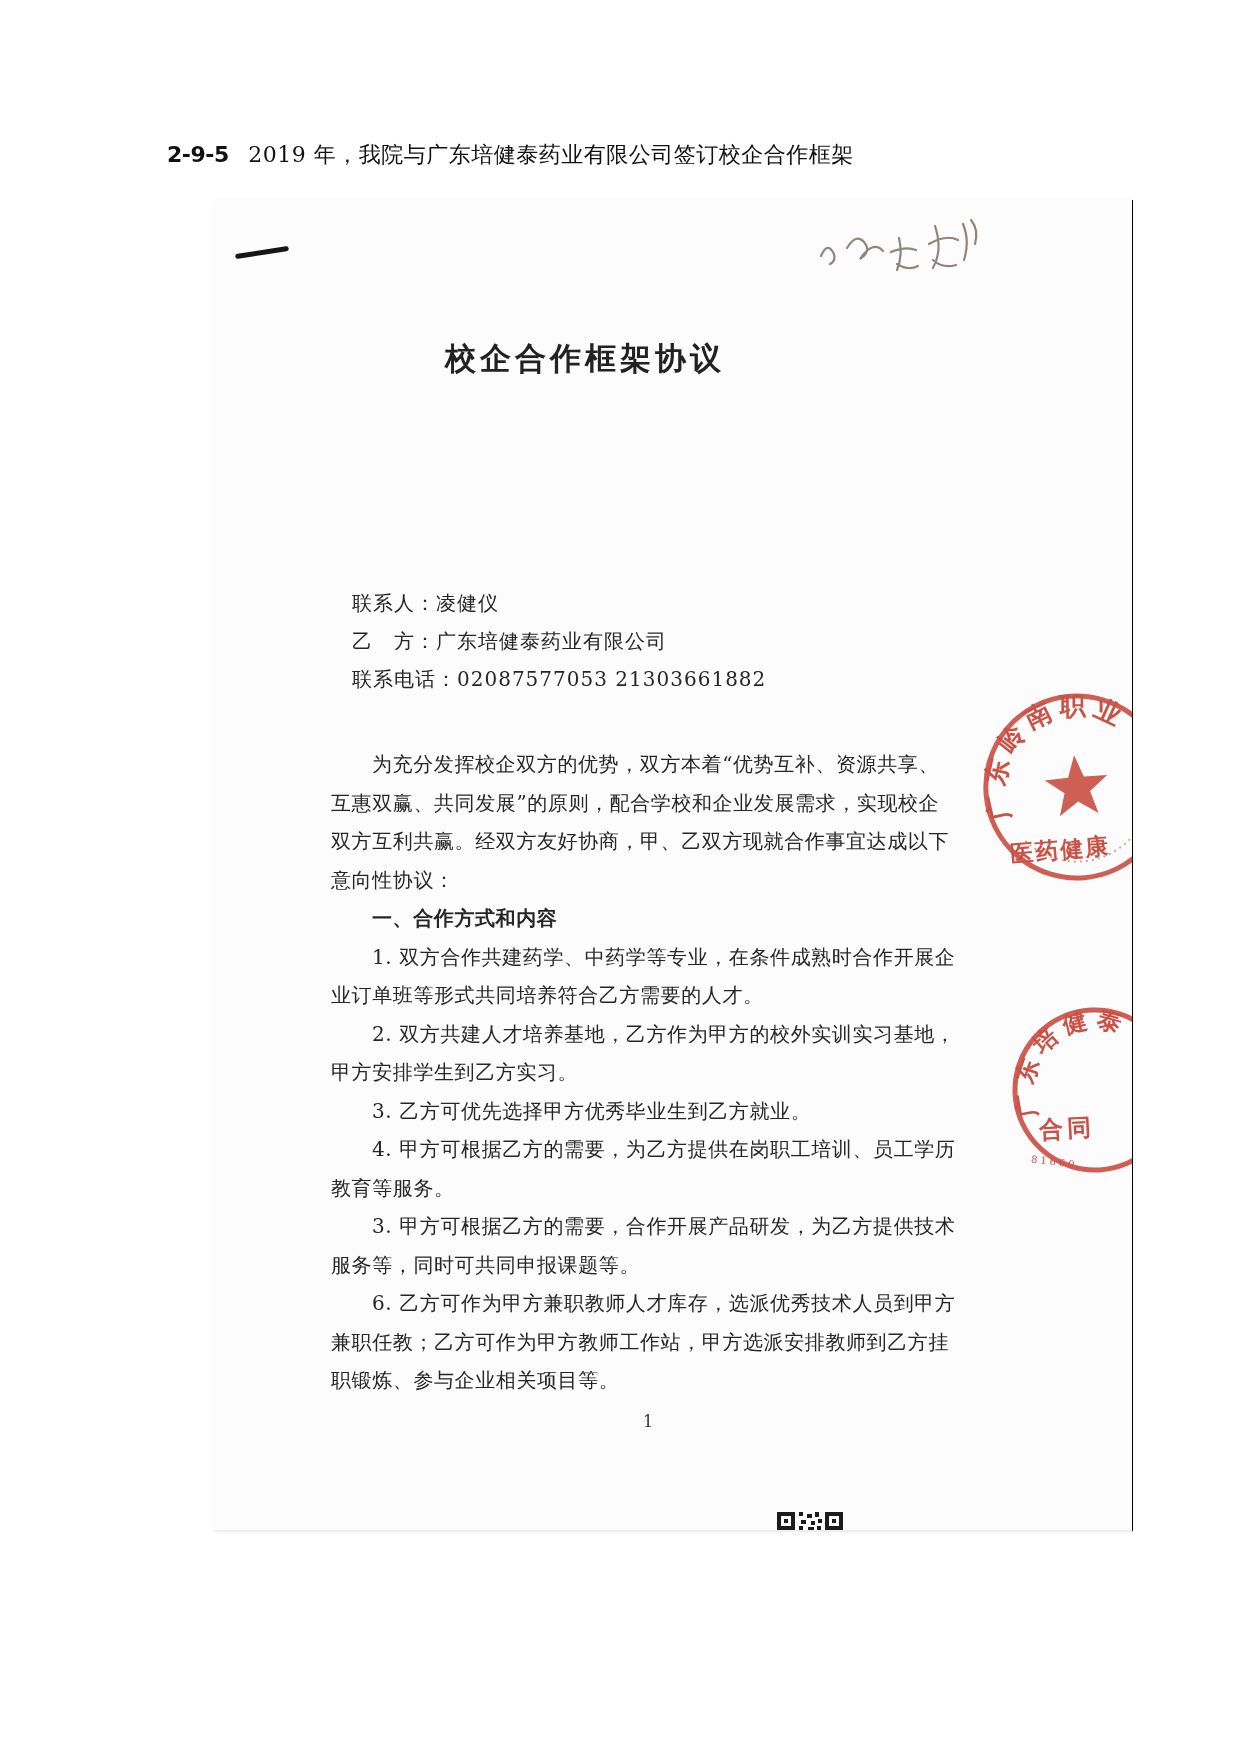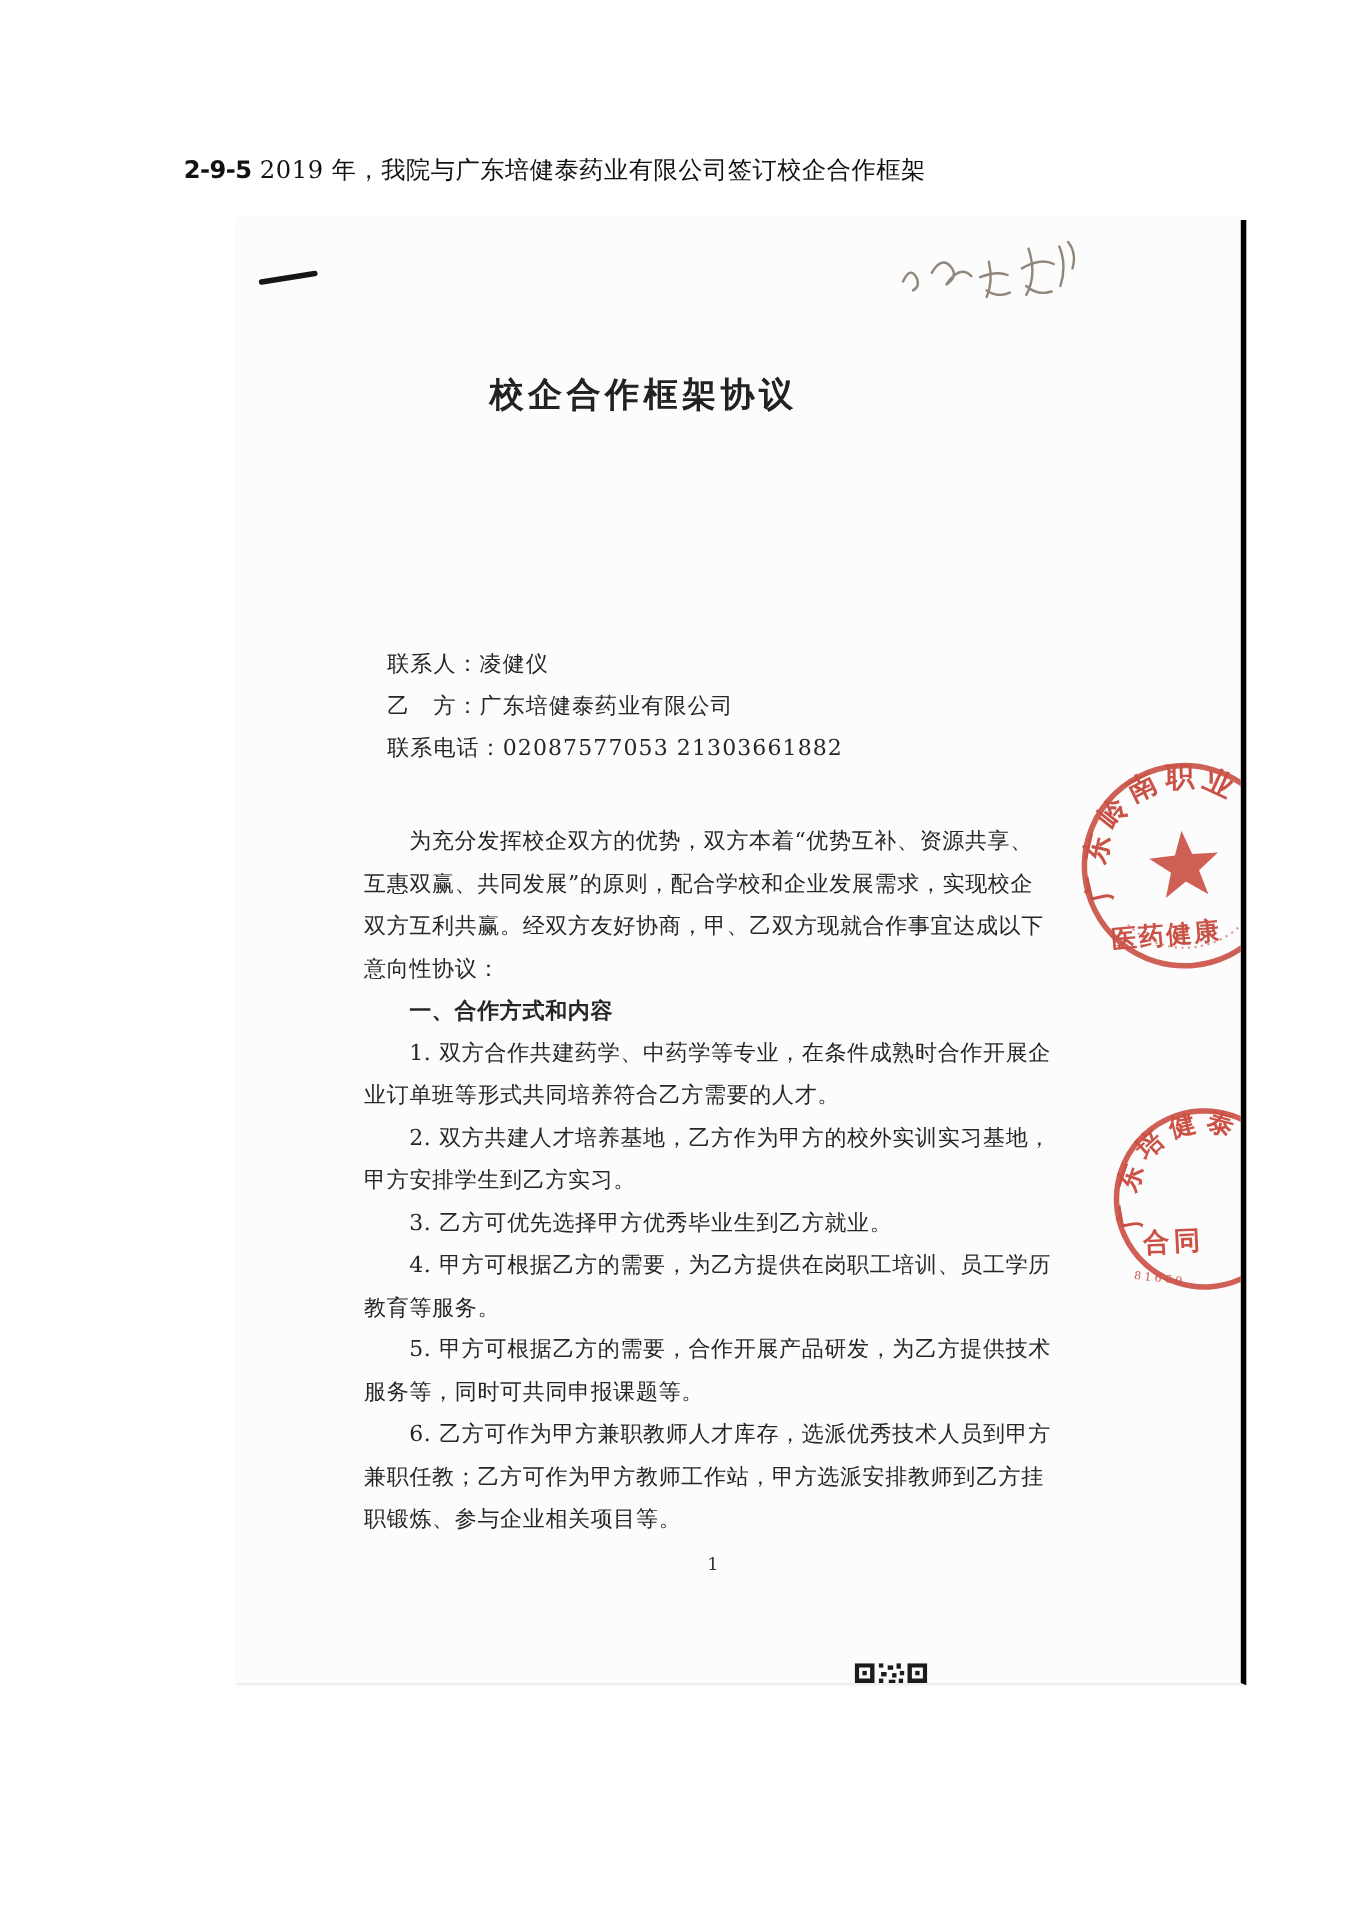--- a/index.html
+++ b/index.html
@@ -4,24 +4,24 @@
 <style>
   html,body{margin:0;padding:0;background:#ffffff;}
   .page{
     position:relative;width:1240px;height:1753px;background:#ffffff;overflow:hidden;
     font-family:"DejaVu Serif","Liberation Serif",serif;color:#1d1d1d;
   }
   .header{
     position:absolute;left:167px;top:140px;font-size:22px;white-space:nowrap;color:#111;
   }
   .header .hnum{font-family:"DejaVu Sans","Liberation Sans",sans-serif;font-weight:600;letter-spacing:-0.5px;}
-  .header .htext{letter-spacing:0.5px;}
+  .header .htext{letter-spacing:0.5px;margin-left:12px;}
   .scan{
     position:absolute;left:215px;top:200px;width:918px;height:1332px;box-sizing:border-box;
-    background:#fcfcfc;border-right:5px solid #000000;border-bottom:2px solid #efefef;
+    background:#fcfcfc;border-right:1px solid #000000;border-bottom:2px solid #efefef;
     overflow:hidden;box-shadow:0 0 6px rgba(0,0,0,0.04);
   }
   .pen-mark{
     position:absolute;left:20px;top:50px;width:54px;height:5px;background:#161616;
     border-radius:3px;transform:rotate(-9deg);
   }
   .handwriting{position:absolute;left:598px;top:12px;}
   .doc-title{
     position:absolute;left:140px;top:138px;width:460px;text-align:center;
     font-size:31px;font-weight:bold;letter-spacing:4px;color:#222;
@@ -103,21 +103,21 @@
         <div class="bline indent">2. 双方共建人才培养基地，乙方作为甲方的校外实训实习基地，</div>
 
         <div class="bline">甲方安排学生到乙方实习。</div>
 
         <div class="bline indent">3. 乙方可优先选择甲方优秀毕业生到乙方就业。</div>
 
         <div class="bline indent">4. 甲方可根据乙方的需要，为乙方提供在岗职工培训、员工学历</div>
 
         <div class="bline">教育等服务。</div>
 
-        <div class="bline indent">5. 甲方可根据乙方的需要，合作开展产品研发，为乙方提供技术</div>
+        <div class="bline indent">3. 甲方可根据乙方的需要，合作开展产品研发，为乙方提供技术</div>
 
         <div class="bline">服务等，同时可共同申报课题等。</div>
 
         <div class="bline indent">6. 乙方可作为甲方兼职教师人才库存，选派优秀技术人员到甲方</div>
 
         <div class="bline">兼职任教；乙方可作为甲方教师工作站，甲方选派安排教师到乙方挂</div>
 
         <div class="bline">职锻炼、参与企业相关项目等。</div>
       </div>
 

